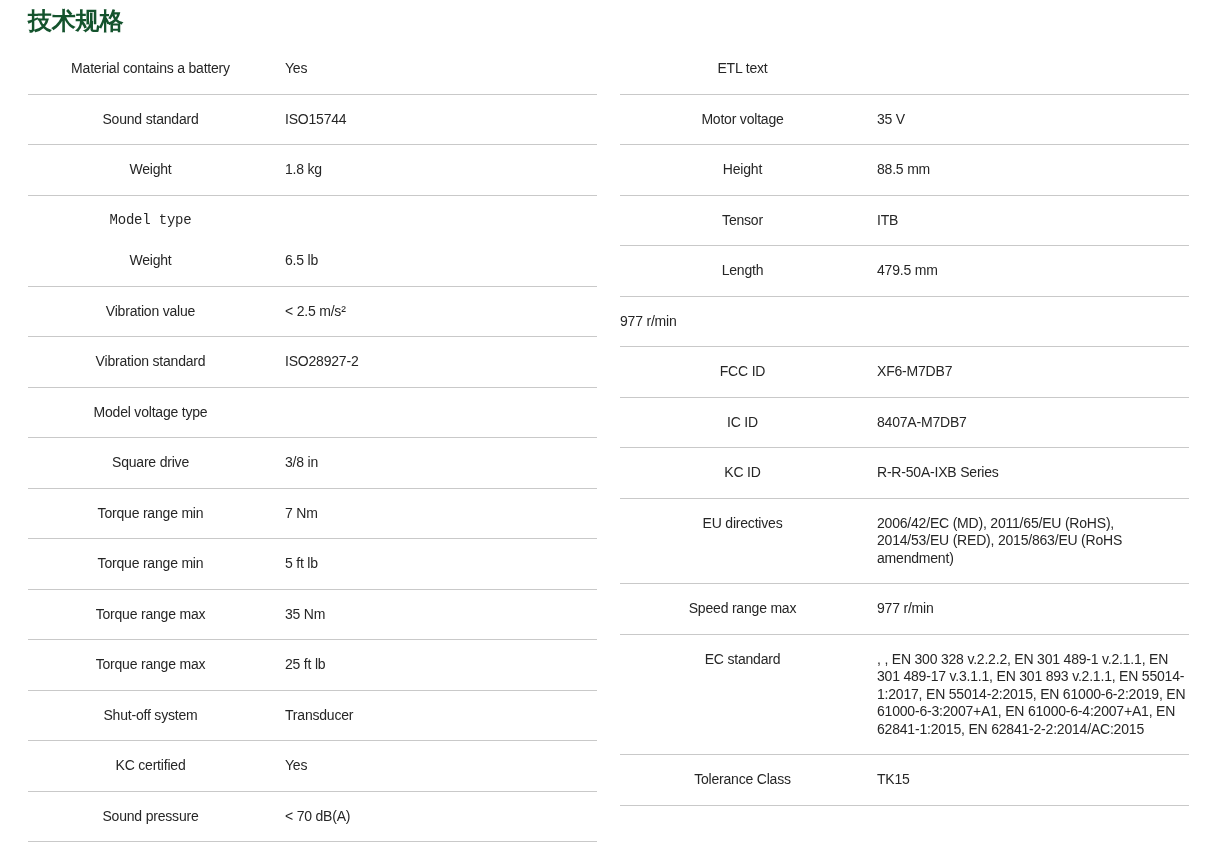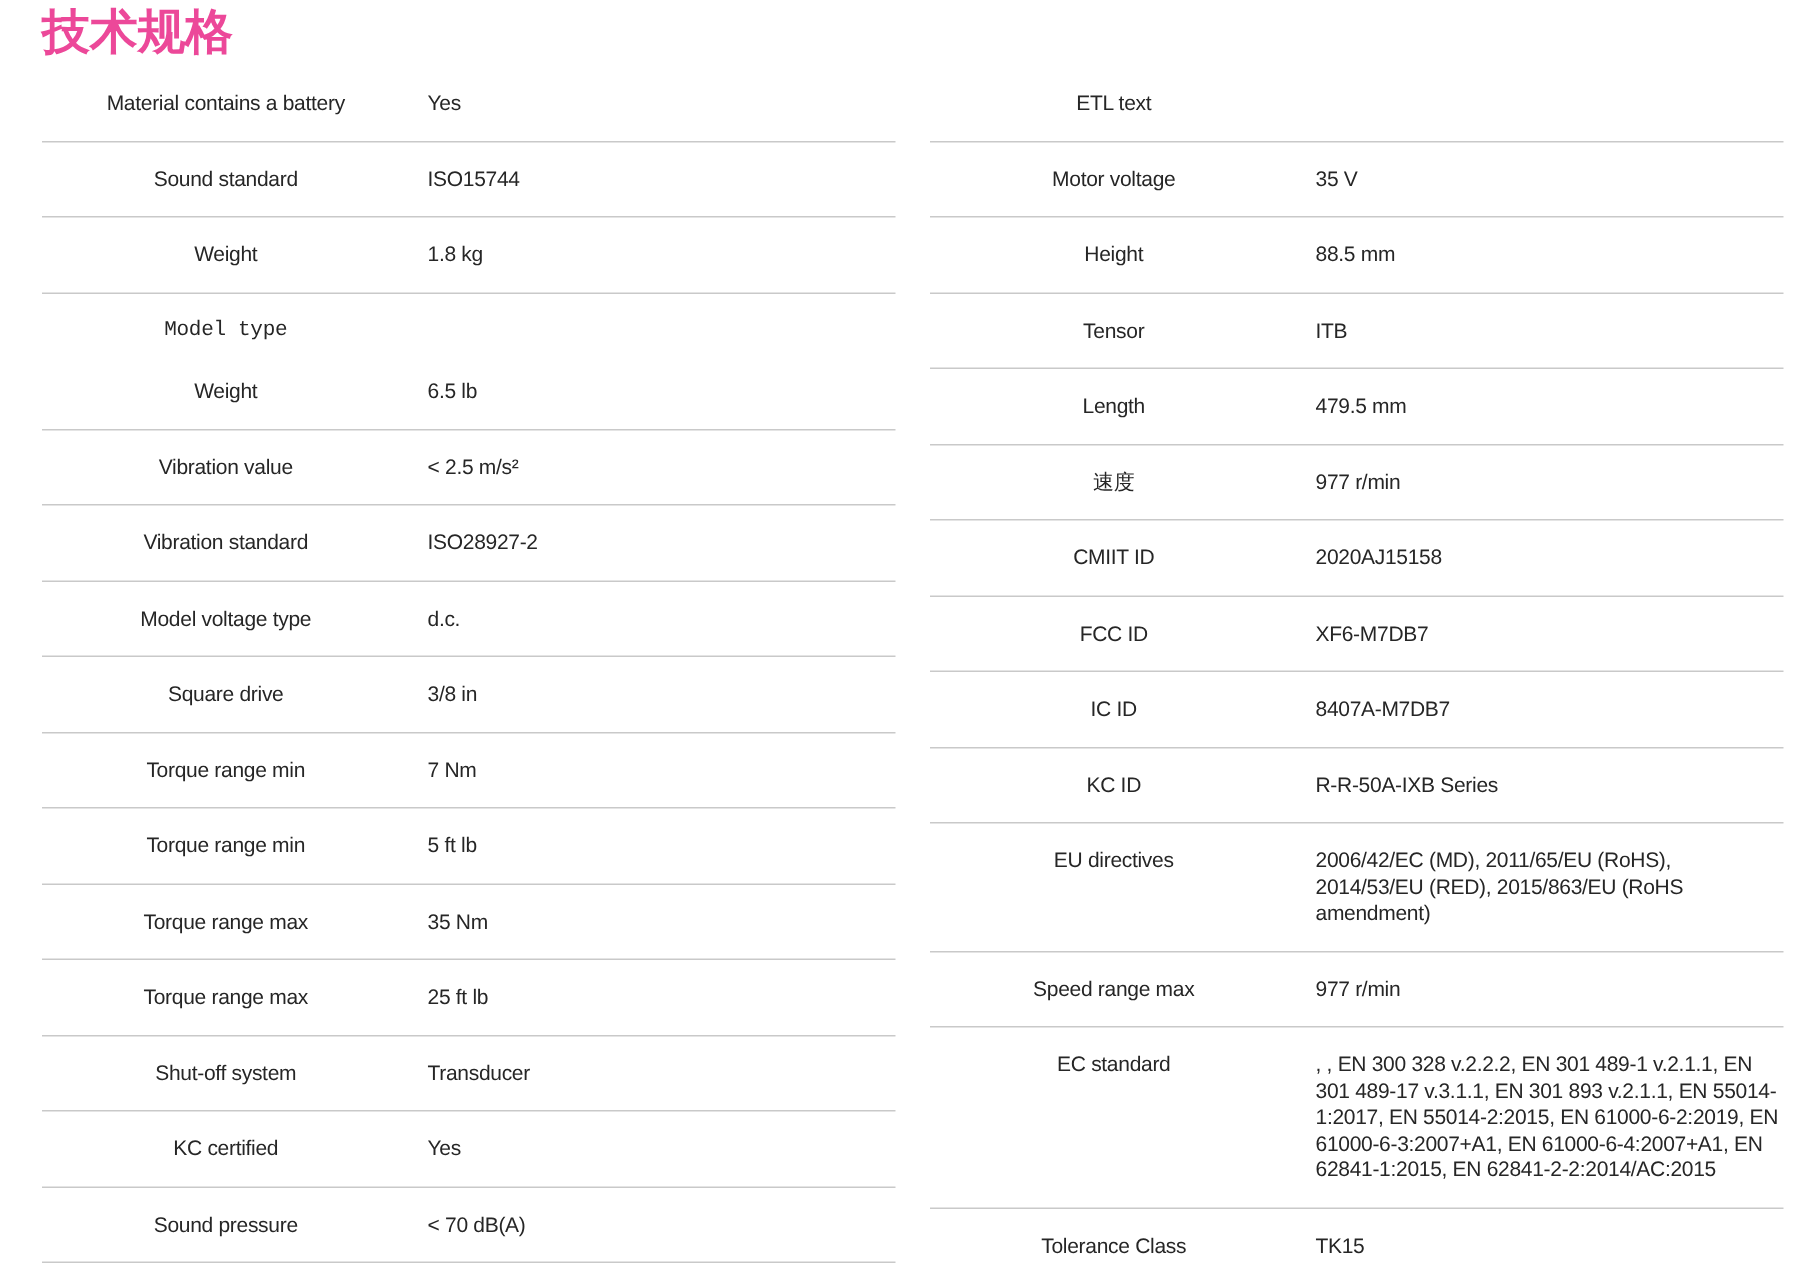--- a/index.html
+++ b/index.html
@@ -14,24 +14,24 @@
     overflow: hidden;
     font-family: "Liberation Sans", sans-serif;
     color: #262626;
     font-size: 14px;
     letter-spacing: -0.2px;
   }
   .page {
     padding: 6px 21px 0 28px;
   }
   .page-title {
-    font-size: 32px;
+    font-size: 24px;
     line-height: 30px;
     font-weight: 700;
-    color: #ec4899;
+    color: #14532d;
     margin: 0 0 8px 0;
   }
   .spec-columns {
     display: flex;
     gap: 23px;
     align-items: flex-start;
   }
   .spec-col {
     width: 569px;
     flex: none;
@@ -92,21 +92,20 @@
         <div class="spec-row">
           <div class="spec-label">Vibration value</div>
           <div class="spec-value">&lt; 2.5 m/s²</div>
         </div>
         <div class="spec-row">
           <div class="spec-label">Vibration standard</div>
           <div class="spec-value">ISO28927-2</div>
         </div>
         <div class="spec-row">
           <div class="spec-label">Model voltage type</div>
-          <div class="spec-value">d.c.</div>
         </div>
         <div class="spec-row">
           <div class="spec-label">Square drive</div>
           <div class="spec-value">3/8 in</div>
         </div>
         <div class="spec-row">
           <div class="spec-label">Torque range min</div>
           <div class="spec-value">7 Nm</div>
         </div>
         <div class="spec-row">
@@ -148,26 +147,21 @@
         </div>
         <div class="spec-row">
           <div class="spec-label">Tensor</div>
           <div class="spec-value">ITB</div>
         </div>
         <div class="spec-row">
           <div class="spec-label">Length</div>
           <div class="spec-value">479.5 mm</div>
         </div>
         <div class="spec-row">
-          <div class="spec-label">速度</div>
           <div class="spec-value">977 r/min</div>
-        </div>
-        <div class="spec-row">
-          <div class="spec-label">CMIIT ID</div>
-          <div class="spec-value">2020AJ15158</div>
         </div>
         <div class="spec-row">
           <div class="spec-label">FCC ID</div>
           <div class="spec-value">XF6-M7DB7</div>
         </div>
         <div class="spec-row">
           <div class="spec-label">IC ID</div>
           <div class="spec-value">8407A-M7DB7</div>
         </div>
         <div class="spec-row">

